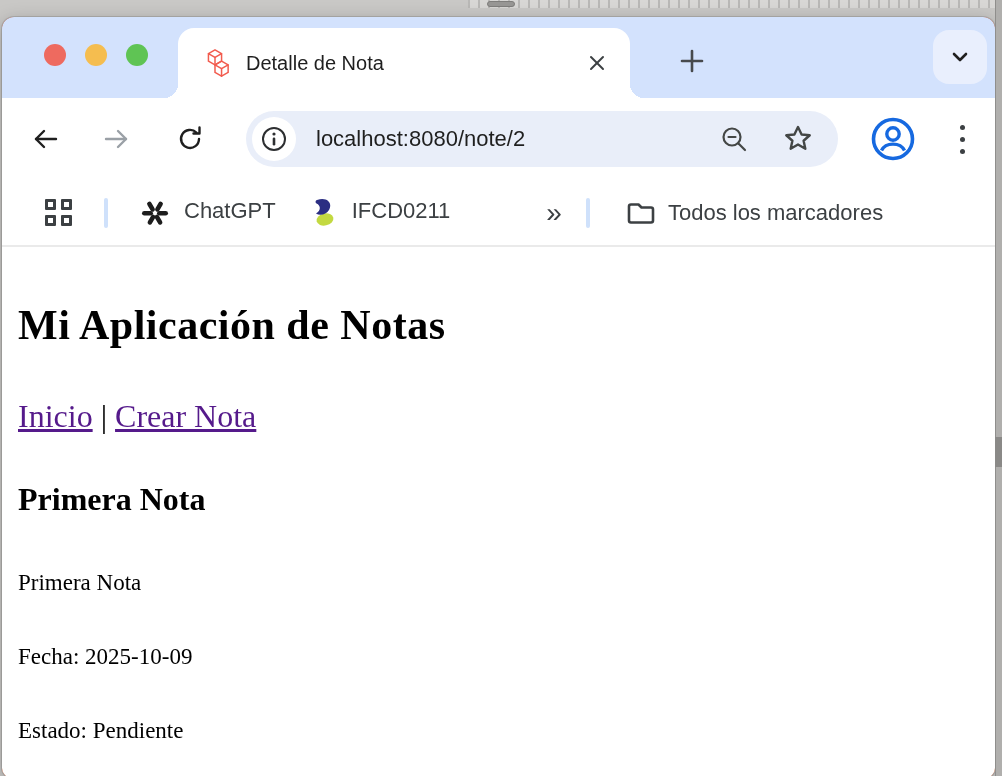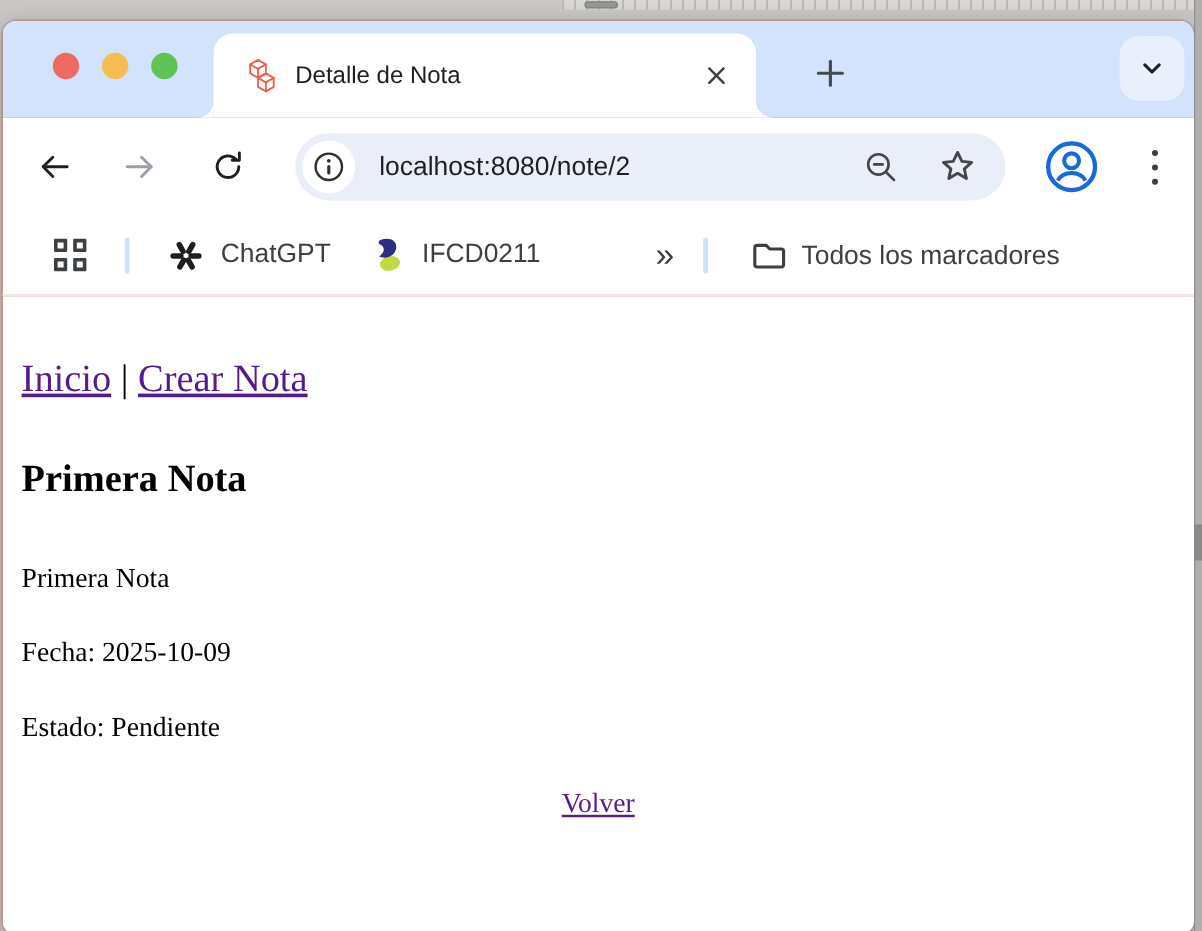--- a/index.html
+++ b/index.html
@@ -59,21 +59,21 @@
   .bm-item { display:flex; align-items:flex-start; margin-left:32px; gap:14px; }
   .bm-label { font-size:22px; color:#3c4043; white-space:nowrap; }
   .bm-overflow { margin-left:96px; font-size:28px; color:#3c4043; letter-spacing:-2px; }
   .bm-all { display:flex; align-items:center; gap:12px; margin-left:34px; }
 
   
   .content { position:relative; height:531px; background:#fff; font-family:"Liberation Serif", serif; color:#000; padding:0 16px; overflow:hidden; }
   .content h1 { font-size:42px; line-height:1.1; font-weight:bold; margin-top:55px; letter-spacing:.5px; }
   .page-nav { margin-top:50px; font-size:32px; }
   .content h2 { font-size:32px; font-weight:bold; margin-top:46px; }
-  .body-line { font-size:23px; margin-top:36px; }
+  .body-line { font-size:23px; margin-top:48px; }
   .body-line.first { margin-top:52px; }
   .content a { color:#551a8b; text-decoration:underline; cursor:pointer; }
   .nav-sep { color:#000; }
   .back-link-wrap { margin-top:38px; font-size:23px;text-align:center; }
 
   svg { display:block; }
 </style>
 </head>
 <body>
 
@@ -230,20 +230,21 @@
         <span>
           <svg width="32" height="32" viewBox="0 0 32 32" fill="none" stroke="#3c4043" stroke-width="2.6" stroke-linejoin="round">
             <path d="M5 9.5 q0-2 2-2 h7.5 l3 3 h9.5 q2 0 2 2 v11 q0 2-2 2 H7 q-2 0-2-2 Z"></path>
           </svg>
         </span>
         <span class="bm-label">Todos los marcadores</span>
       </div>
     </div>
 
     <div class="content">
+      <h1>Mi Aplicación de Notas</h1>
 
       <div class="page-nav">
         <a>Inicio</a>
         <span class="nav-sep">|</span>
         <a>Crear Nota</a>
       </div>
 
       <h2>Primera Nota</h2>
 
       <p class="body-line first">Primera Nota</p>

